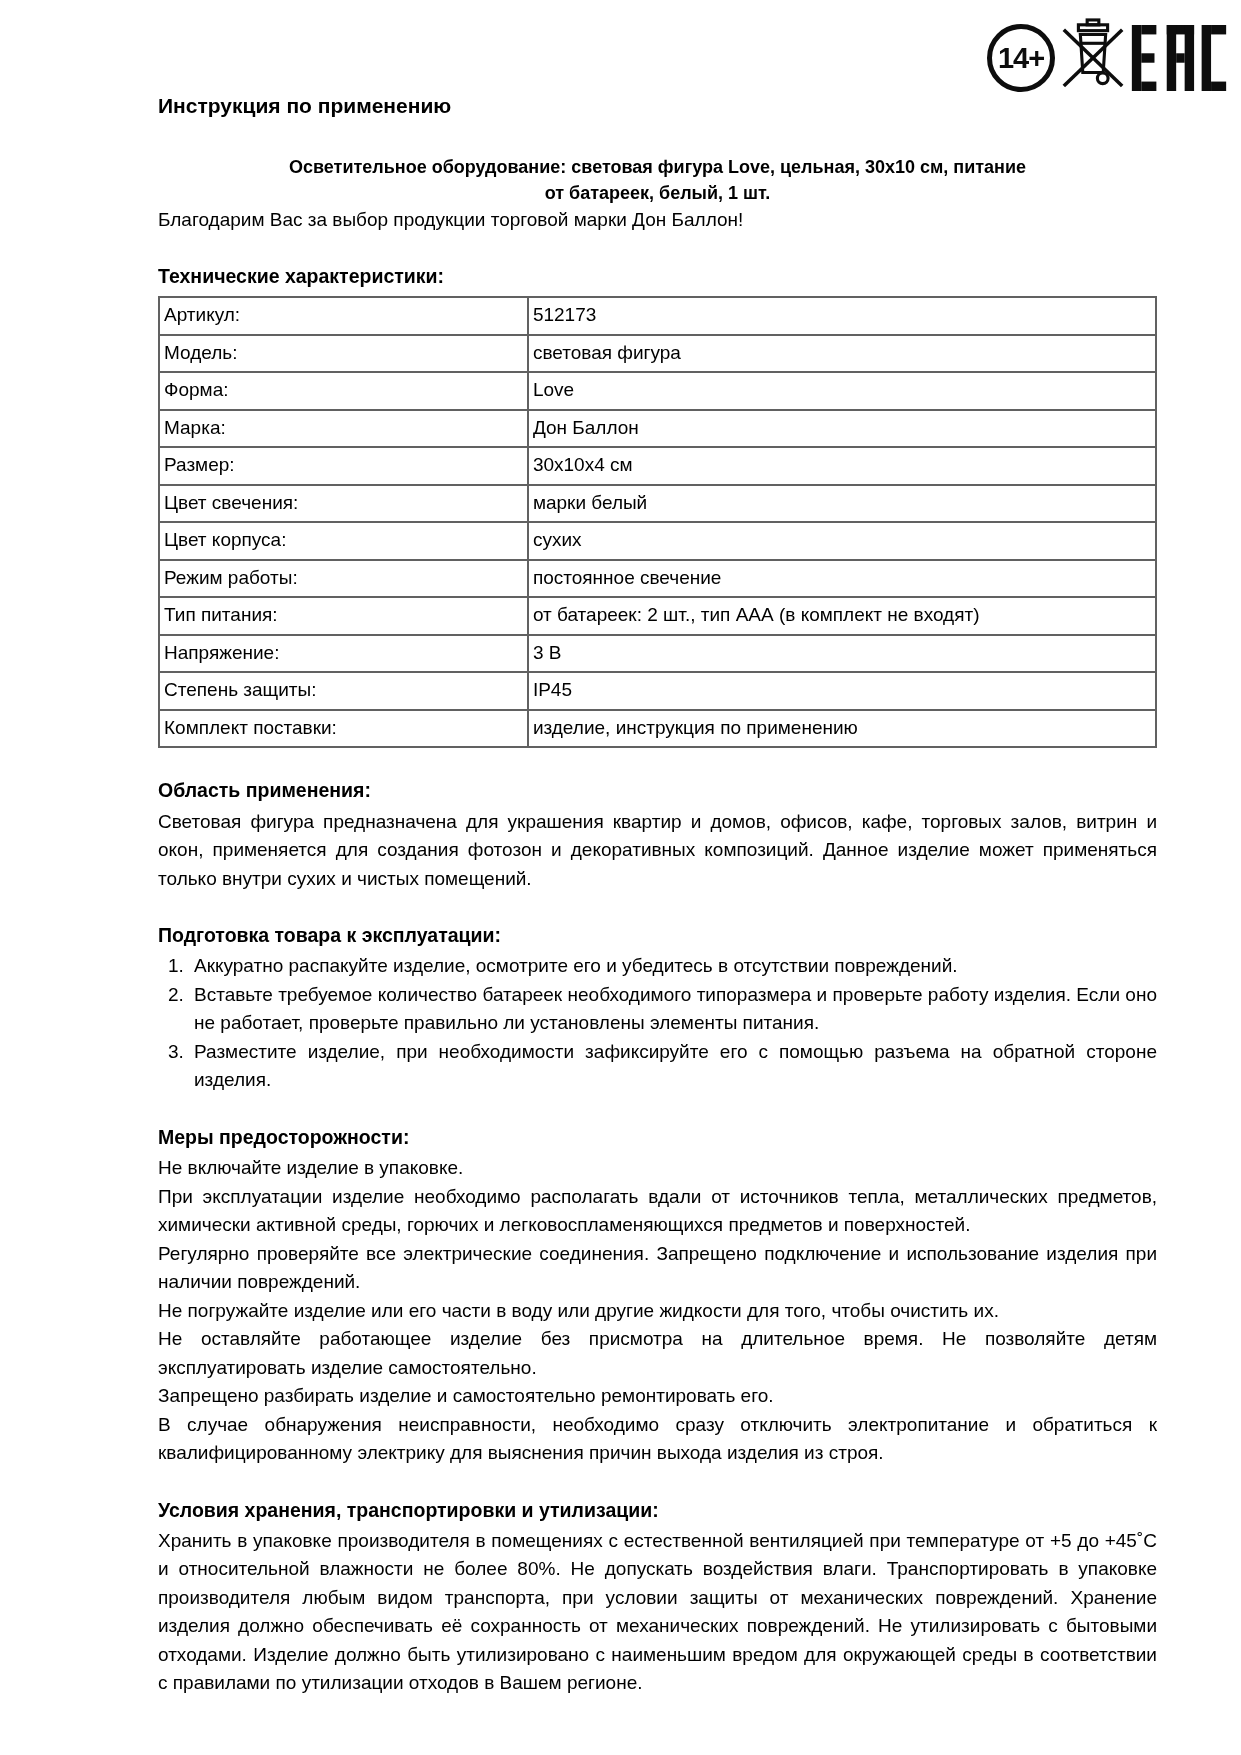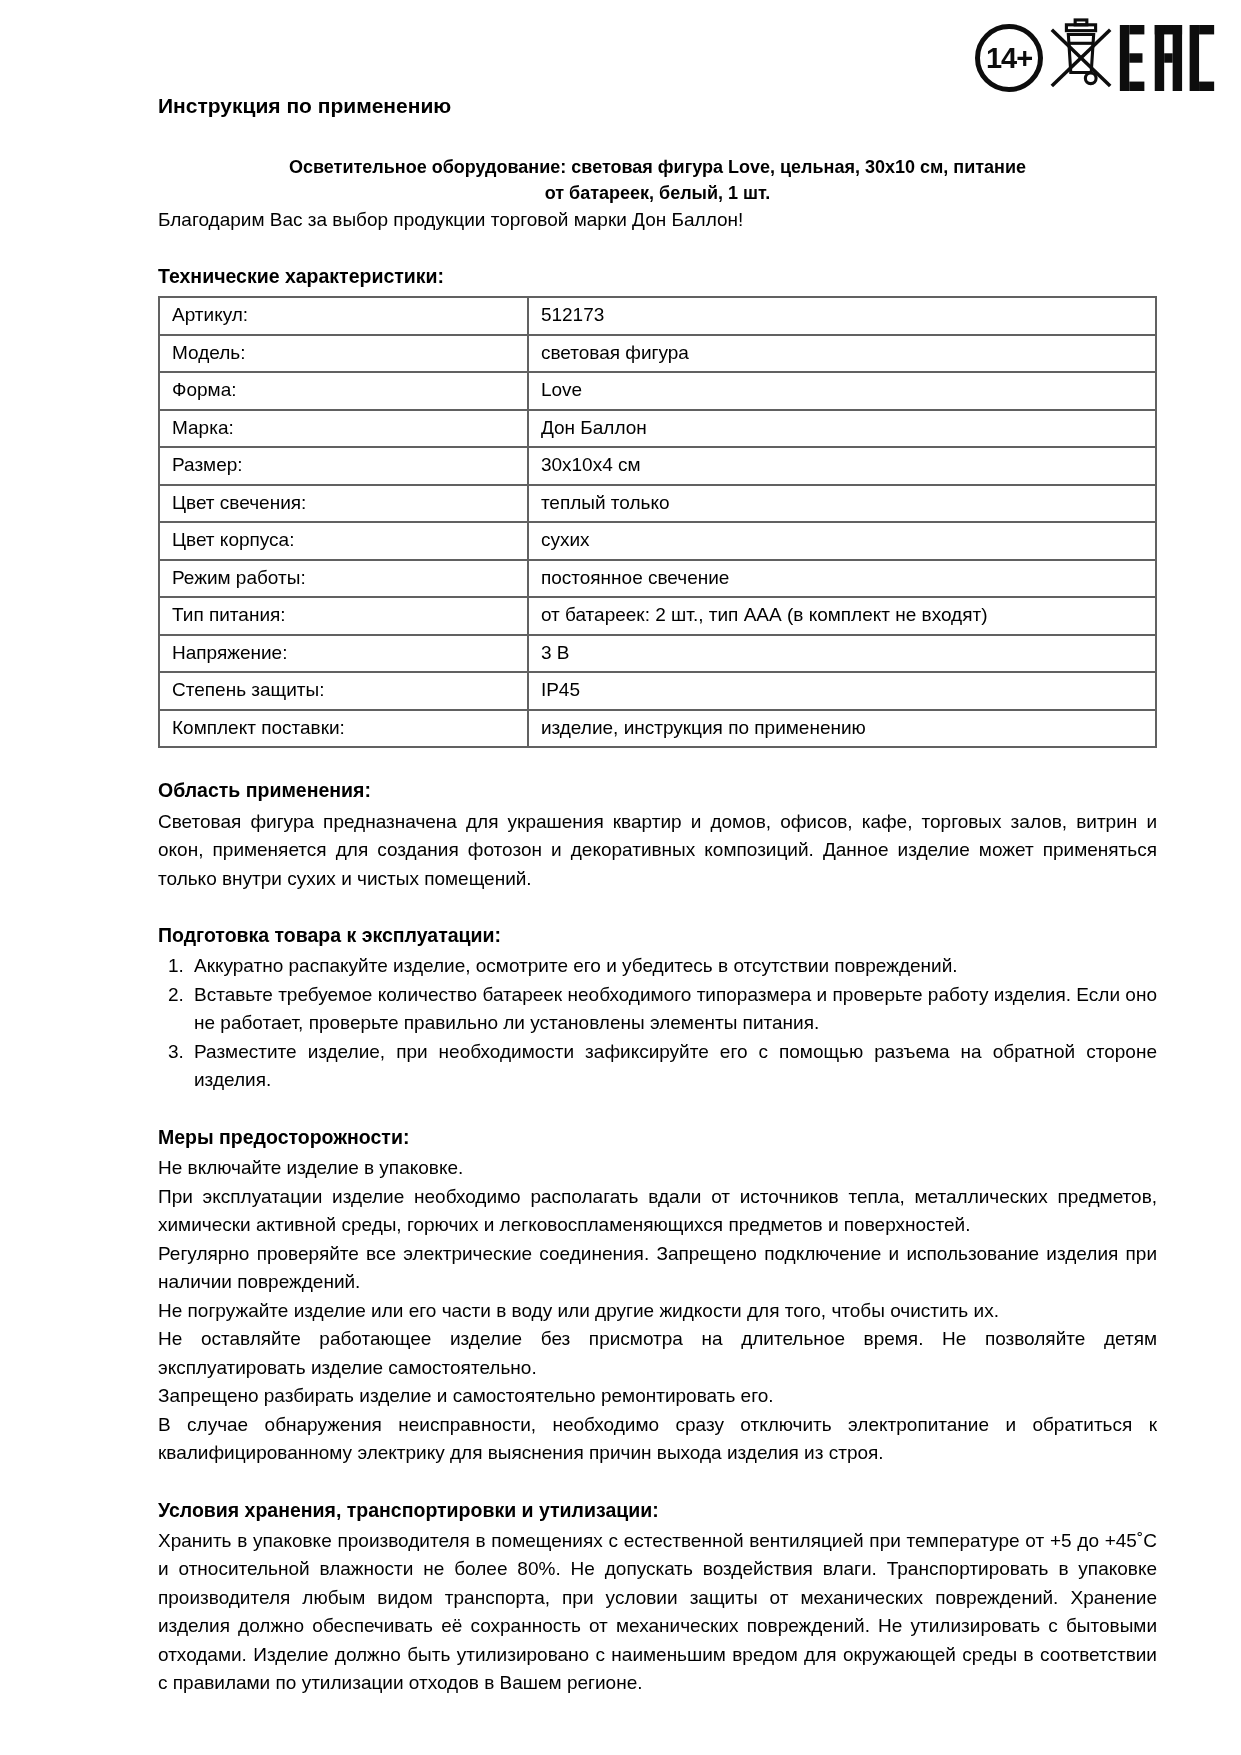--- a/index.html
+++ b/index.html
@@ -18,21 +18,21 @@
     position: relative;
     width: 1241px;
     height: 1755px;
     padding: 16px 84px 40px 158px;
     box-sizing: border-box;
   }
   
   .badges {
     position: absolute;
     top: 18px;
-    right: 26px;
+    right: 14px;
     display: flex;
     align-items: center;
     gap: 6px;
   }
   .age-badge {
     width: 58px;
     height: 58px;
     border: 5px solid #0d0d0d;
     border-radius: 50%;
     display: flex;
@@ -66,21 +66,21 @@
     margin: 0 0 2px;
   }
   .specs-block { margin-top: 28px; }
   table.specs {
     border-collapse: collapse;
     width: 100%;
     margin-top: 5px;
   }
   table.specs td {
     border: 2px solid #616161;
-    padding: 3px 12px 4px;
+    padding: 3px 4px 4px;
     vertical-align: top;
   }
   td.label-col { width: 37%; }
   .section-block { margin-top: 28px; }
   .section-block p { margin: 0; text-align: justify; }
   ol.prep-list {
     margin: 0;
     padding-left: 31px;
   }
   ol.prep-list li {
@@ -152,21 +152,21 @@
         <tr>
           <td class="label-col">Марка:</td>
           <td>Дон Баллон</td>
         </tr>
         <tr>
           <td class="label-col">Размер:</td>
           <td>30х10х4 см</td>
         </tr>
         <tr>
           <td class="label-col">Цвет свечения:</td>
-          <td>теплый только</td>
+          <td>марки белый</td>
         </tr>
         <tr>
           <td class="label-col">Цвет корпуса:</td>
           <td>сухих</td>
         </tr>
         <tr>
           <td class="label-col">Режим работы:</td>
           <td>постоянное свечение</td>
         </tr>
         <tr>

